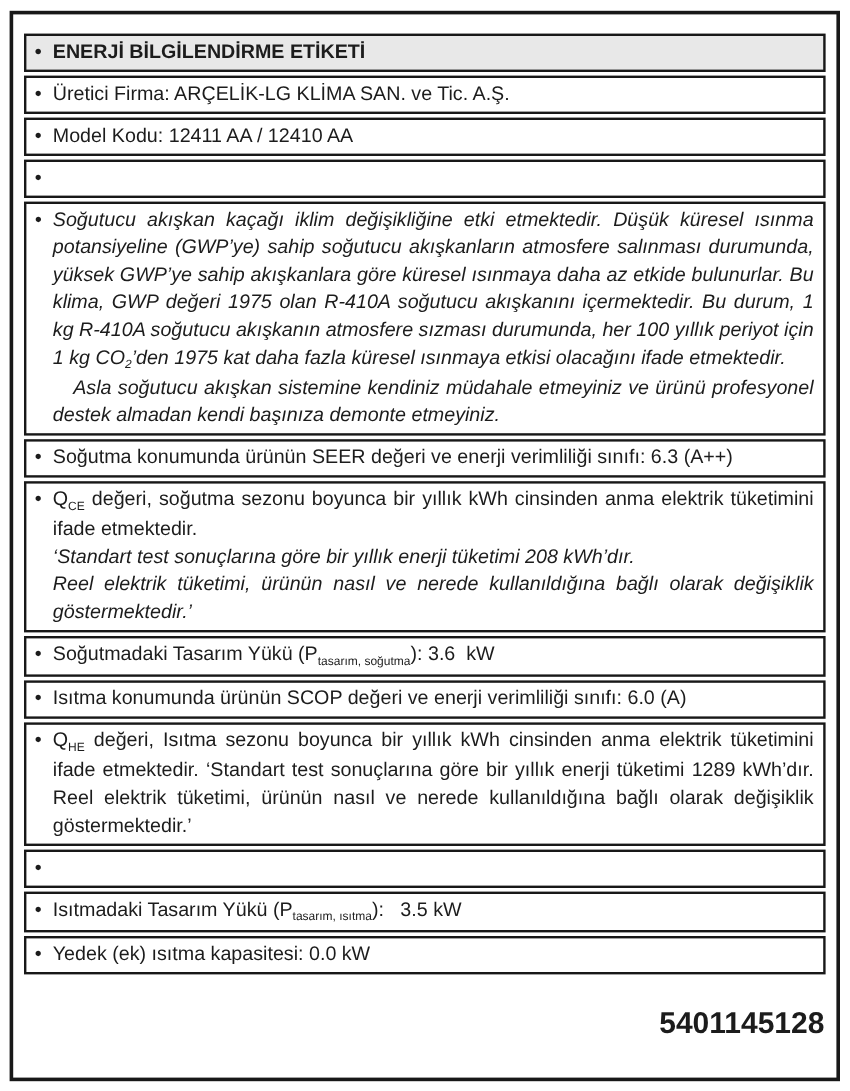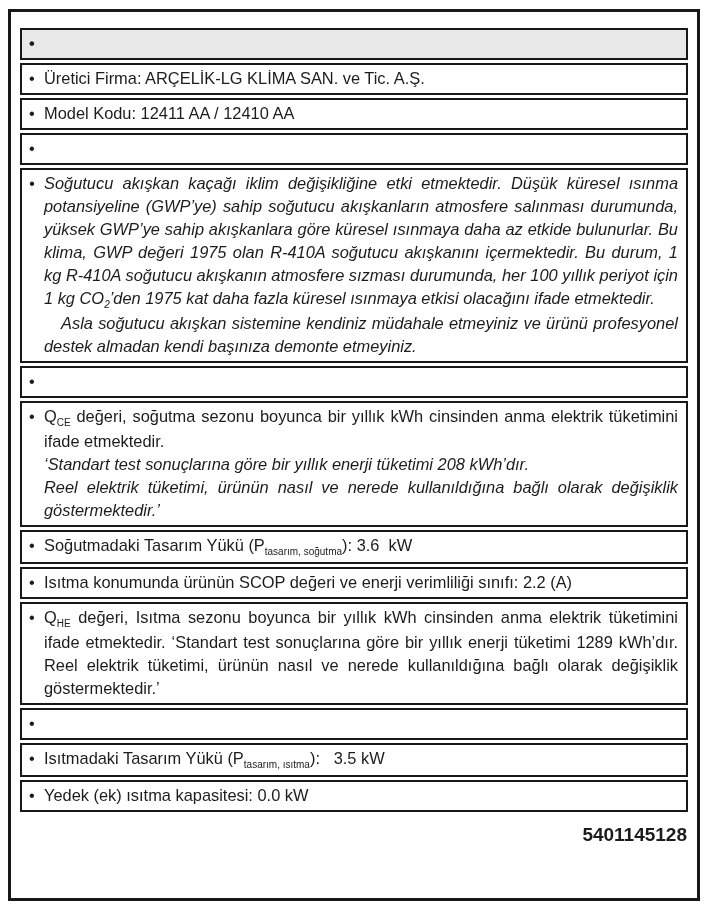--- a/index.html
+++ b/index.html
@@ -21,31 +21,32 @@
   }
   .row-header{background:#e8e8e8;font-weight:bold;}
   .bullet{flex:none;width:15px;}
   .content{flex:1;text-align:justify;}
   .content.nojust{text-align:left;}
   .b{font-weight:normal;}
   .i{font-style:italic;}
   .sub{font-size:10px;position:relative;top:4px;letter-spacing:0;}
   .p2{text-indent:17px;}
   .footer-code{
-    text-align:right;font-weight:bold;font-size:19px;
-    margin-top:12px;padding-right:1px;
+    text-align:right;font-weight:bold;font-size:25px;
+    margin-top:27px;padding-right:1px;
   }
 </style>
 </head>
 <body>
 
 <div class="page">
 
   <div class="row row-header">
     <span class="bullet">•</span>
+    <span class="content nojust">ENERJİ BİLGİLENDİRME ETİKETİ</span>
   </div>
 
   <div class="row">
     <span class="bullet">•</span>
     <span class="content nojust"><span>Üretici Firma: </span><span class="b">ARÇELİK-LG KLİMA SAN. ve Tic. A.Ş.</span></span>
   </div>
 
   <div class="row">
     <span class="bullet">•</span>
     <span class="content nojust"><span>Model Kodu: </span><span class="b">12411 AA / 12410 AA</span></span>
@@ -58,39 +59,40 @@
   <div class="row">
     <span class="bullet i">•</span>
     <span class="content">
       <span class="i"><span>Soğutucu akışkan kaçağı iklim değişikliğine etki etmektedir. Düşük küresel ısınma potansiyeline (GWP’ye) sahip soğutucu akışkanların atmosfere salınması durumunda, yüksek GWP’ye sahip akışkanlara göre küresel ısınmaya daha az etkide bulunurlar. Bu klima, GWP değeri </span><span class="b">1975</span><span> olan </span><span class="b">R-410A</span><span> soğutucu akışkanını içermektedir. Bu durum, 1 kg </span><span class="b">R-410A</span><span> soğutucu akışkanın atmosfere sızması durumunda, her 100 yıllık periyot için 1 kg CO</span><span class="sub">2</span><span>’den </span><span class="b">1975</span><span> kat daha fazla küresel ısınmaya etkisi olacağını ifade etmektedir.</span></span>
       <div class="i p2">Asla soğutucu akışkan sistemine kendiniz müdahale etmeyiniz ve ürünü profesyonel destek almadan kendi başınıza demonte etmeyiniz.</div>
     </span>
   </div>
 
   <div class="row">
     <span class="bullet">•</span>
+    <span class="content"><span>Soğutma konumunda ürünün SEER değeri ve enerji verimliliği sınıfı: </span><span class="b">6.3 (A++)</span></span>
   </div>
 
   <div class="row">
     <span class="bullet">•</span>
     <span class="content">
       <span><span>Q</span><span class="sub">CE</span><span> değeri, soğutma sezonu boyunca bir yıllık kWh cinsinden anma elektrik tüketimini ifade etmektedir.</span></span>
       <div class="i"><span>‘Standart test sonuçlarına göre bir yıllık enerji tüketimi </span><span class="b">208</span><span> kWh’dır.</span></div>
       <div class="i">Reel elektrik tüketimi, ürünün nasıl ve nerede kullanıldığına bağlı olarak değişiklik göstermektedir.’</div>
     </span>
   </div>
 
   <div class="row">
     <span class="bullet">•</span>
     <span class="content nojust"><span>Soğutmadaki Tasarım Yükü (P</span><span class="sub">tasarım, soğutma</span><span>): </span><span class="b">3.6</span><span>&nbsp;&nbsp;kW</span></span>
   </div>
 
   <div class="row">
     <span class="bullet">•</span>
-    <span class="content nojust"><span>Isıtma konumunda ürünün SCOP değeri ve enerji verimliliği sınıfı: </span><span class="b">2.2 (A)</span></span>
+    <span class="content nojust"><span>Isıtma konumunda ürünün SCOP değeri ve enerji verimliliği sınıfı: </span><span class="b">6.0 (A)</span></span>
   </div>
 
   <div class="row">
     <span class="bullet">•</span>
     <span class="content"><span>Q</span><span class="sub">HE</span><span> değeri, Isıtma sezonu boyunca bir yıllık kWh cinsinden anma elektrik tüketimini ifade etmektedir. ‘Standart test sonuçlarına göre bir yıllık enerji tüketimi </span><span class="b">1289</span><span> kWh’dır. Reel elektrik tüketimi, ürünün nasıl ve nerede kullanıldığına bağlı olarak değişiklik göstermektedir.’</span></span>
   </div>
 
   <div class="row">
     <span class="bullet">•</span>
   </div>

